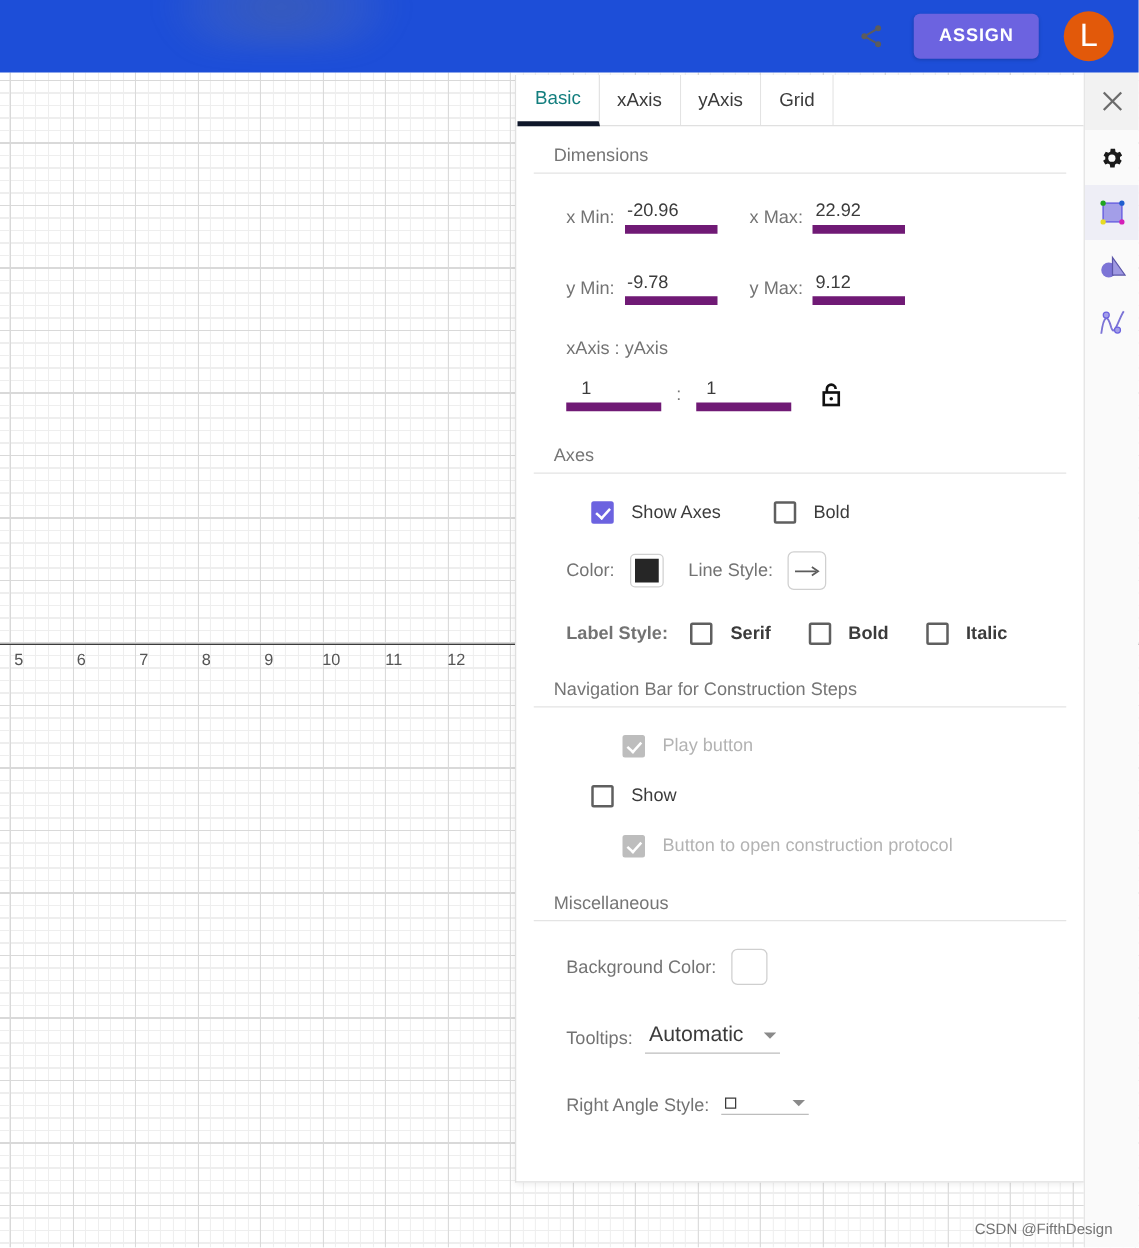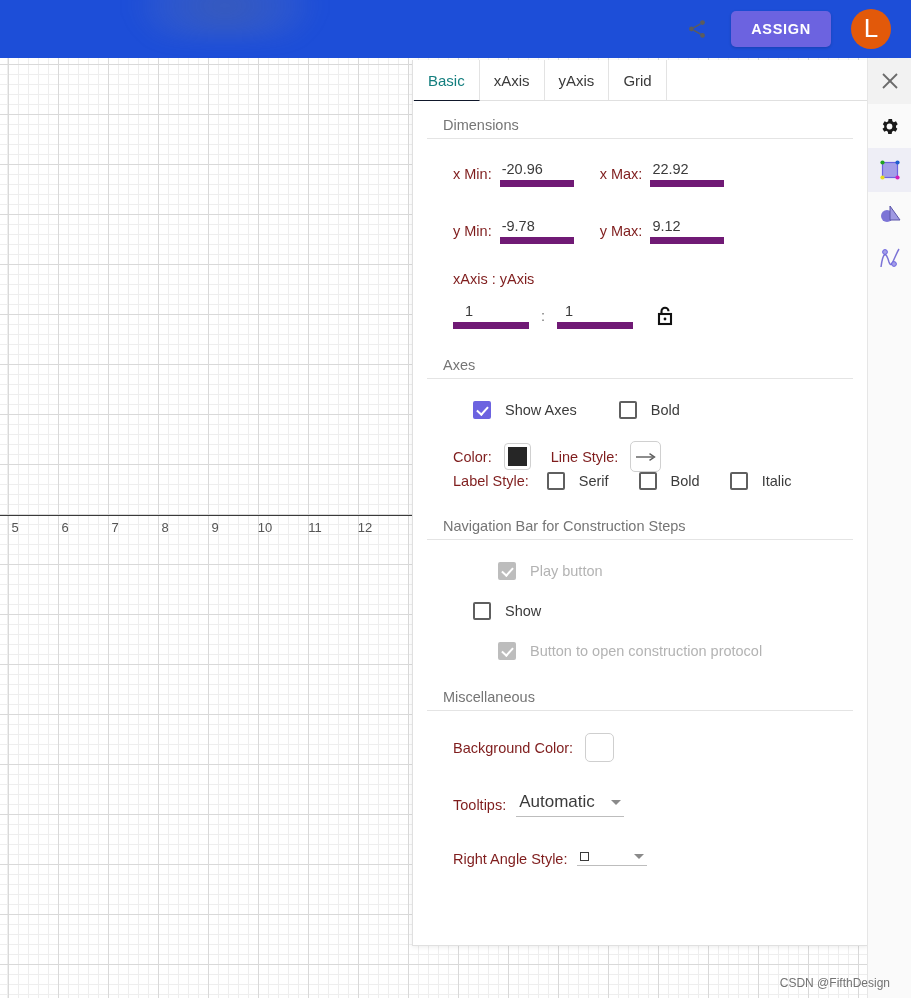--- a/index.html
+++ b/index.html
@@ -133,21 +133,21 @@
     color: #3b3b3b;
     border-right: 1px solid #e3e3e3;
     cursor: pointer;
     background: #ffffff;
     font-family: "Liberation Sans", sans-serif;
     box-sizing: border-box;
     position: relative;
   }
   .tab.active {
     color: #137e7e;
-    border-bottom: 1px solid #0f172a;
+    border-bottom: 4px solid #0f172a;
     margin-bottom: -1px;
   }
   .tab-filler {
     flex: 1;
     border-right: none;
   }
 
   #panel-body {
     position: relative;
     height: 845px;
@@ -168,21 +168,21 @@
   .row {
     display: flex;
     align-items: center;
     font-size: 14.5px;
     color: #3b3b3b;
     font-family: "Liberation Sans", sans-serif;
   }
 
   .field-label {
     font-size: 14.5px;
-    color: #7f1d1d;
+    color: #737373;
     font-family: "Liberation Sans", sans-serif;
     white-space: nowrap;
   }
 
   .underline-input {
     border: none;
     border-bottom: 7px solid #701a75;
     background: transparent;
     font-size: 14.5px;
     color: #3b3b3b;
@@ -429,21 +429,21 @@
       </span>
       <span class="field-label" style="margin-left:20px;">Line Style:</span>
       <span class="linestyle-btn" style="margin-left:12px;">
         <svg width="22" height="12" viewBox="0 0 22 12">
           <line x1="1" y1="6" x2="18" y2="6" stroke="#5c5c5c" stroke-width="1.4"></line>
           <path d="M14.5 2.6 L19.5 6 L14.5 9.4" fill="none" stroke="#5c5c5c" stroke-width="1.4"></path>
         </svg>
       </span>
     </div>
 
-    <div class="row" style="padding-left:40px;">
+    <div class="row" style="margin-top:26px; padding-left:40px;font-weight:bold;">
       <span class="field-label">Label Style:</span>
       <span class="cb" style="margin-left:18px;"></span>
       <span class="cb-label">Serif</span>
       <span class="cb" style="margin-left:30px;"></span>
       <span class="cb-label">Bold</span>
       <span class="cb" style="margin-left:30px;"></span>
       <span class="cb-label">Italic</span>
     </div>
 
     <div class="section-title-wrap" style="margin-top:28px;">

